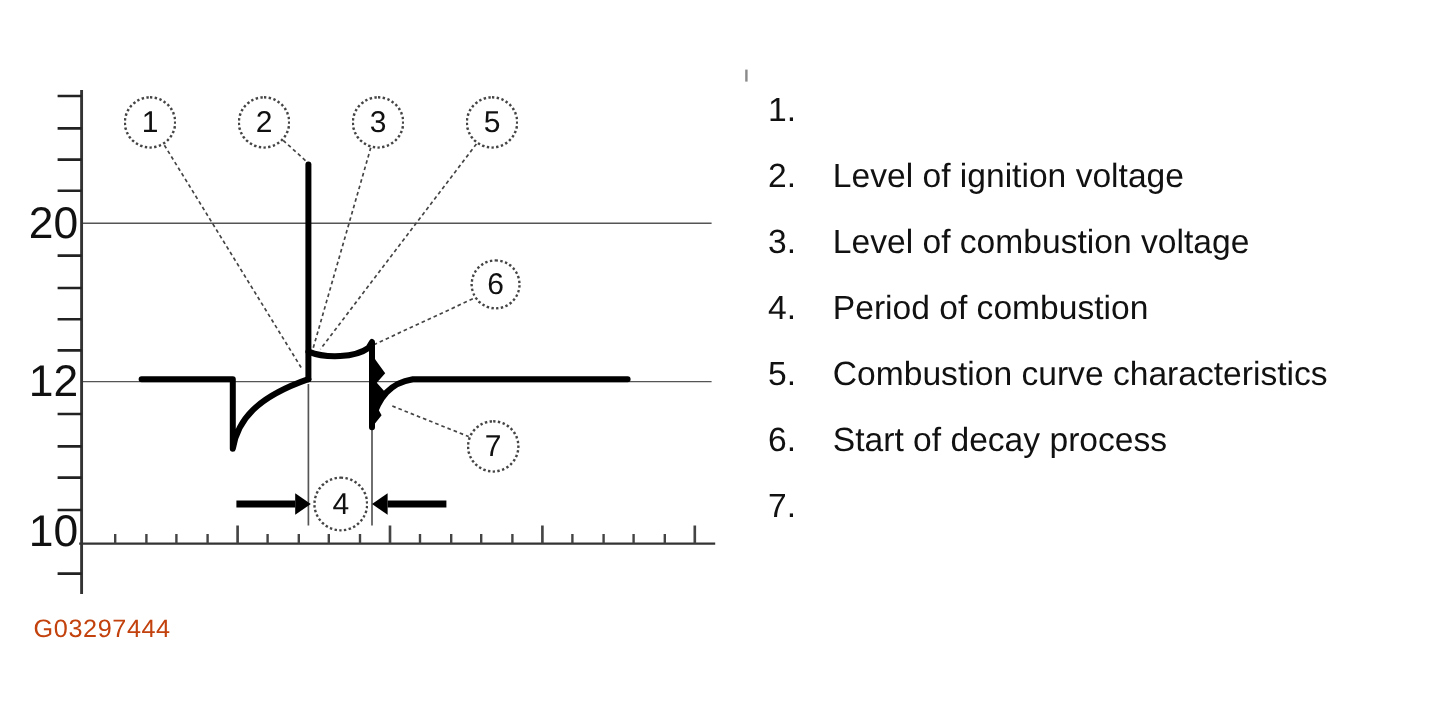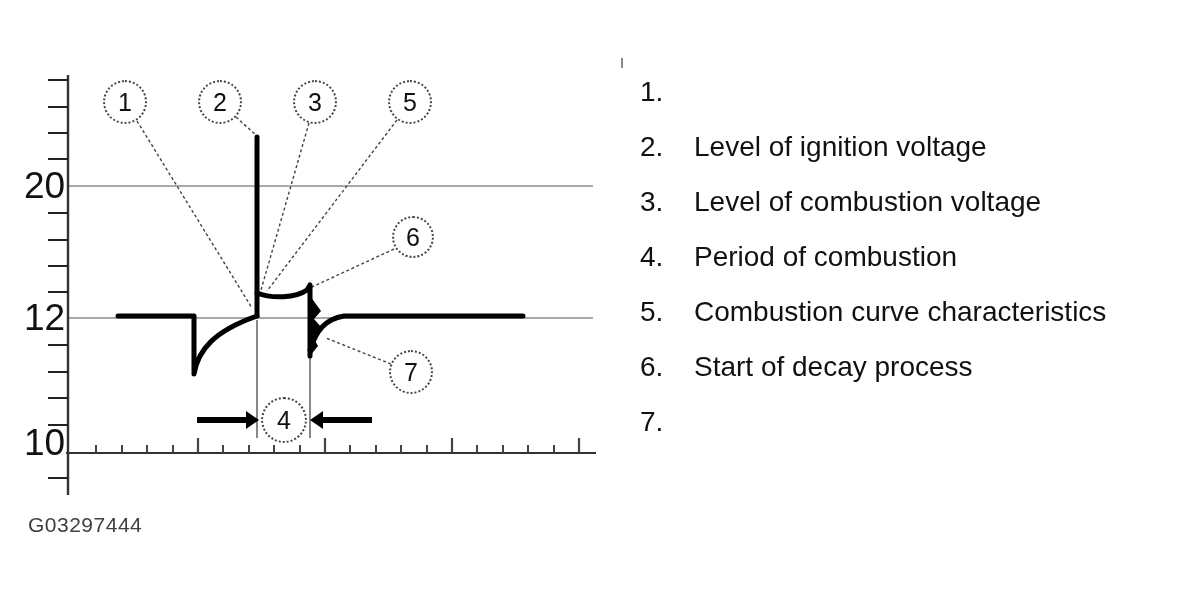--- a/index.html
+++ b/index.html
@@ -34,21 +34,21 @@
   .co.c1{left:103px;top:80px;width:44px;height:44px;}
   .co.c2{left:198px;top:80px;width:44px;height:44px;}
   .co.c3{left:293px;top:80px;width:44px;height:44px;}
   .co.c5{left:388px;top:80px;width:44px;height:44px;}
   .co.c6{left:392px;top:216px;width:42px;height:42px;}
   .co.c7{left:389px;top:350px;width:44px;height:44px;}
   .co.c4{left:261px;top:397px;width:46px;height:46px;}
 
   .figure-id{
     position:absolute;left:28px;top:513px;
-    font-size:21px;letter-spacing:0.5px;color:#404040;
+    font-size:21px;letter-spacing:0.5px;color:#c2410c;
   }
 
   .stray{
     position:absolute;left:621px;top:58px;width:2px;height:10px;
     background:#8a8a8a;
   }
 
   
   .legend{
     position:absolute;left:640px;top:64px;

